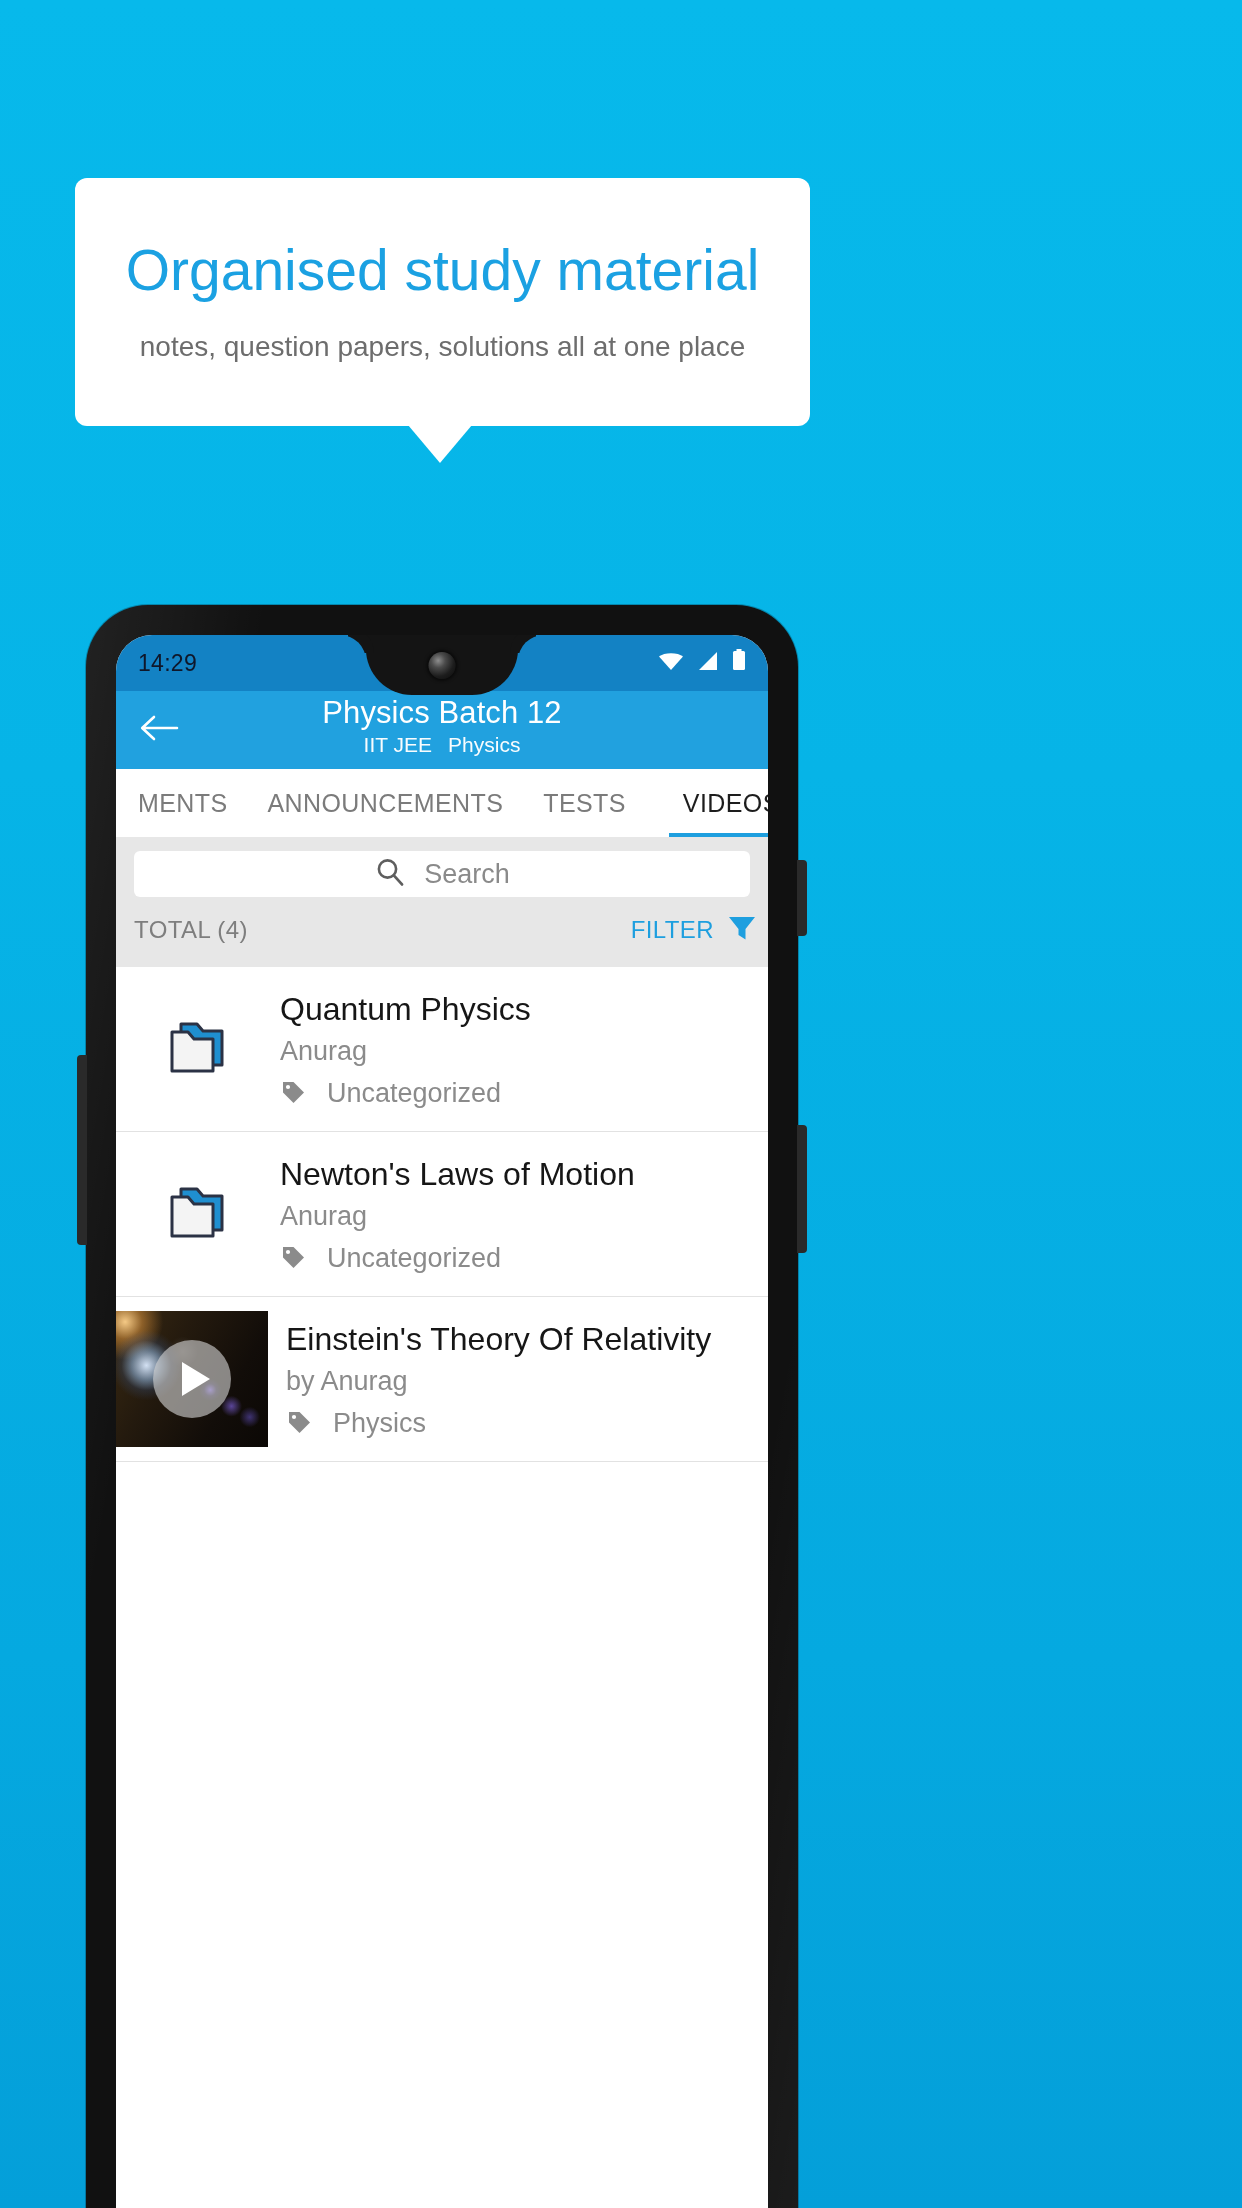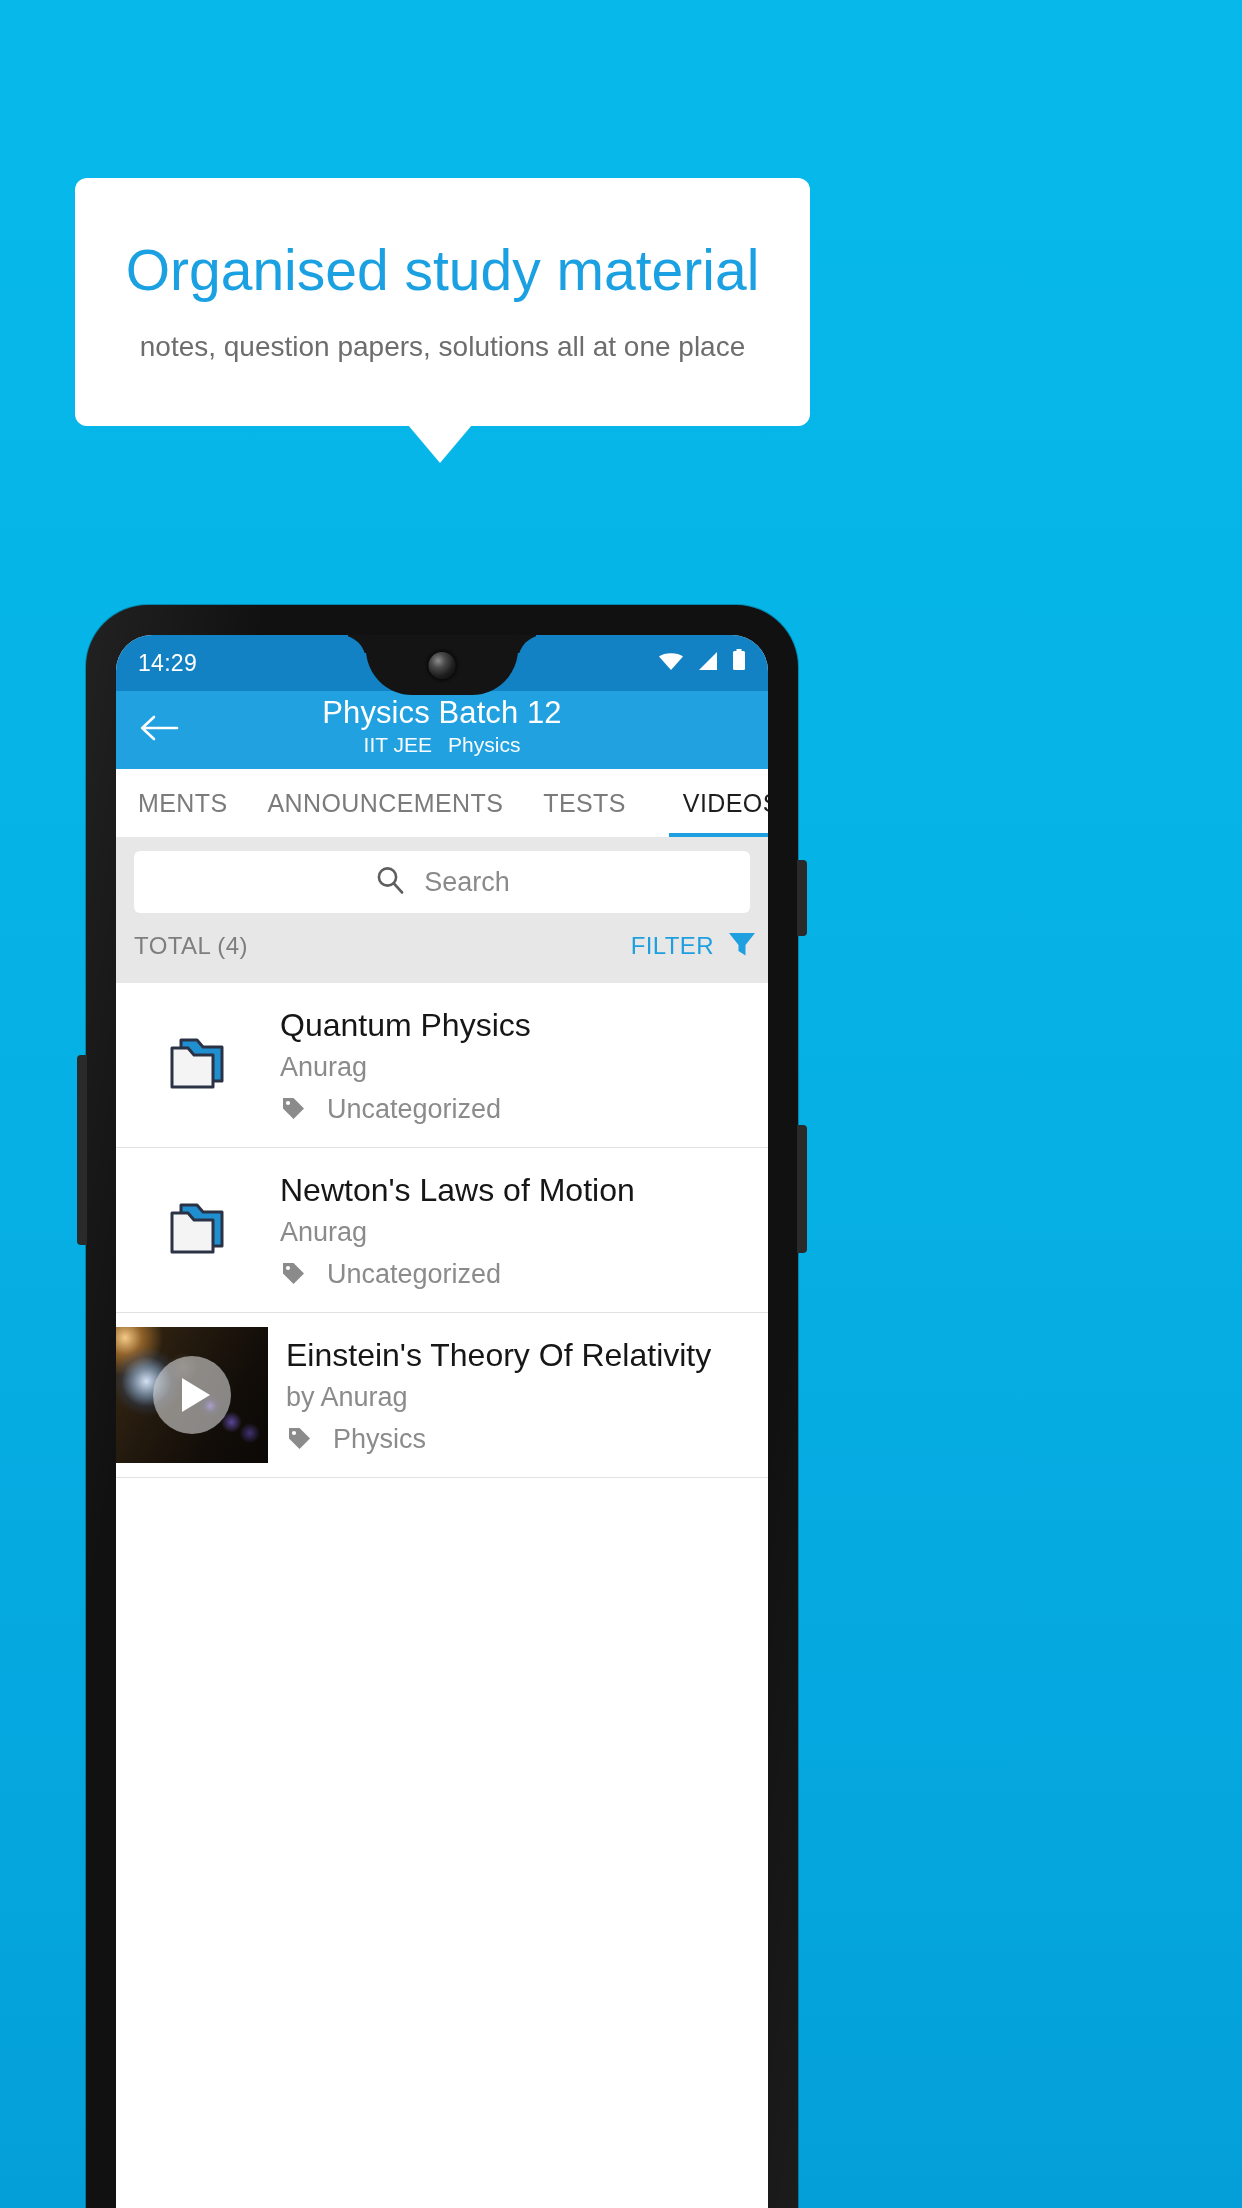--- a/index.html
+++ b/index.html
@@ -125,21 +125,21 @@
   
   .statusbar {
     position: relative;
     height: 56px;
     background: #1382c4;
     display: flex;
     align-items: center;
     justify-content: space-between;
     padding: 0 22px;
     box-sizing: border-box;
-    color: #ffffff;
+    color: #0f172a;
     font-size: 23px;
     z-index: 3;
   }
   .status-time { font-weight: 400; letter-spacing: .3px; }
   .status-icons { display: flex; align-items: center; gap: 13px; }
 
   
   .notch {
     position: absolute;
     left: 50%;
@@ -261,21 +261,21 @@
   }
 
   
   .search-zone {
     background: #e7e7e7;
     padding: 14px 18px 12px 18px;
   }
   .search-box {
     background: #ffffff;
     border-radius: 6px;
-    height: 62px;
+    height: 46px;
     display: flex;
     align-items: center;
     justify-content: center;
     gap: 18px;
   }
   .search-placeholder {
     font-size: 27px;
     color: #8a8a8a;
   }
 

